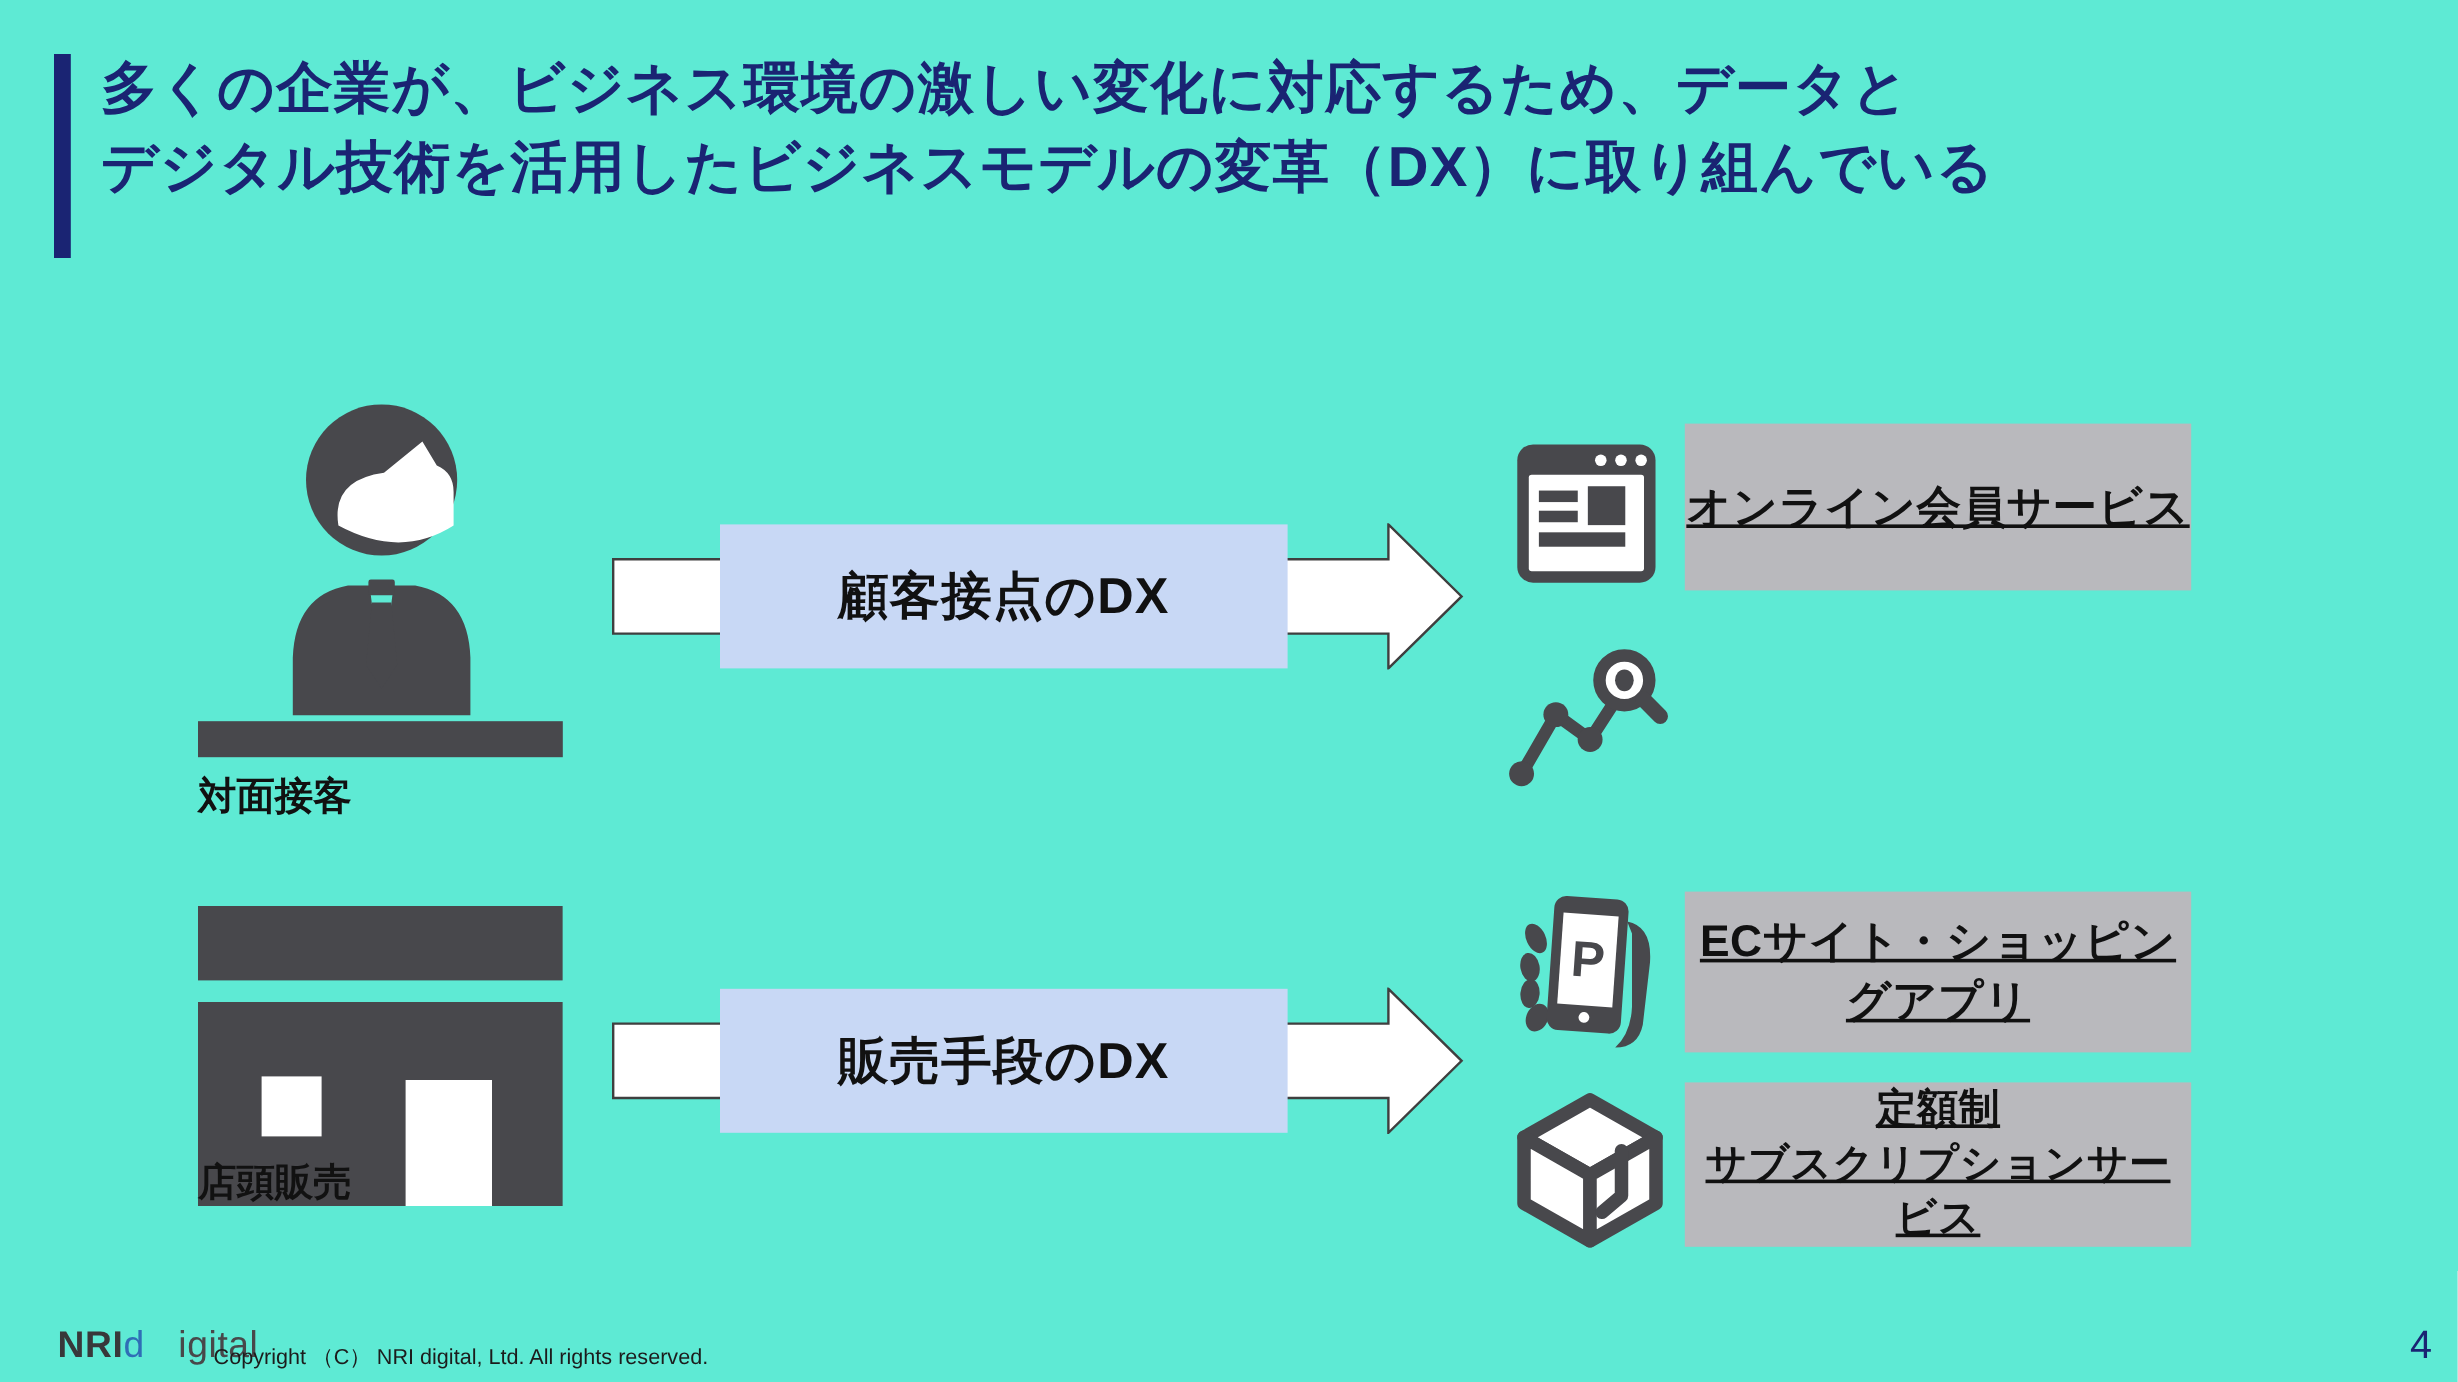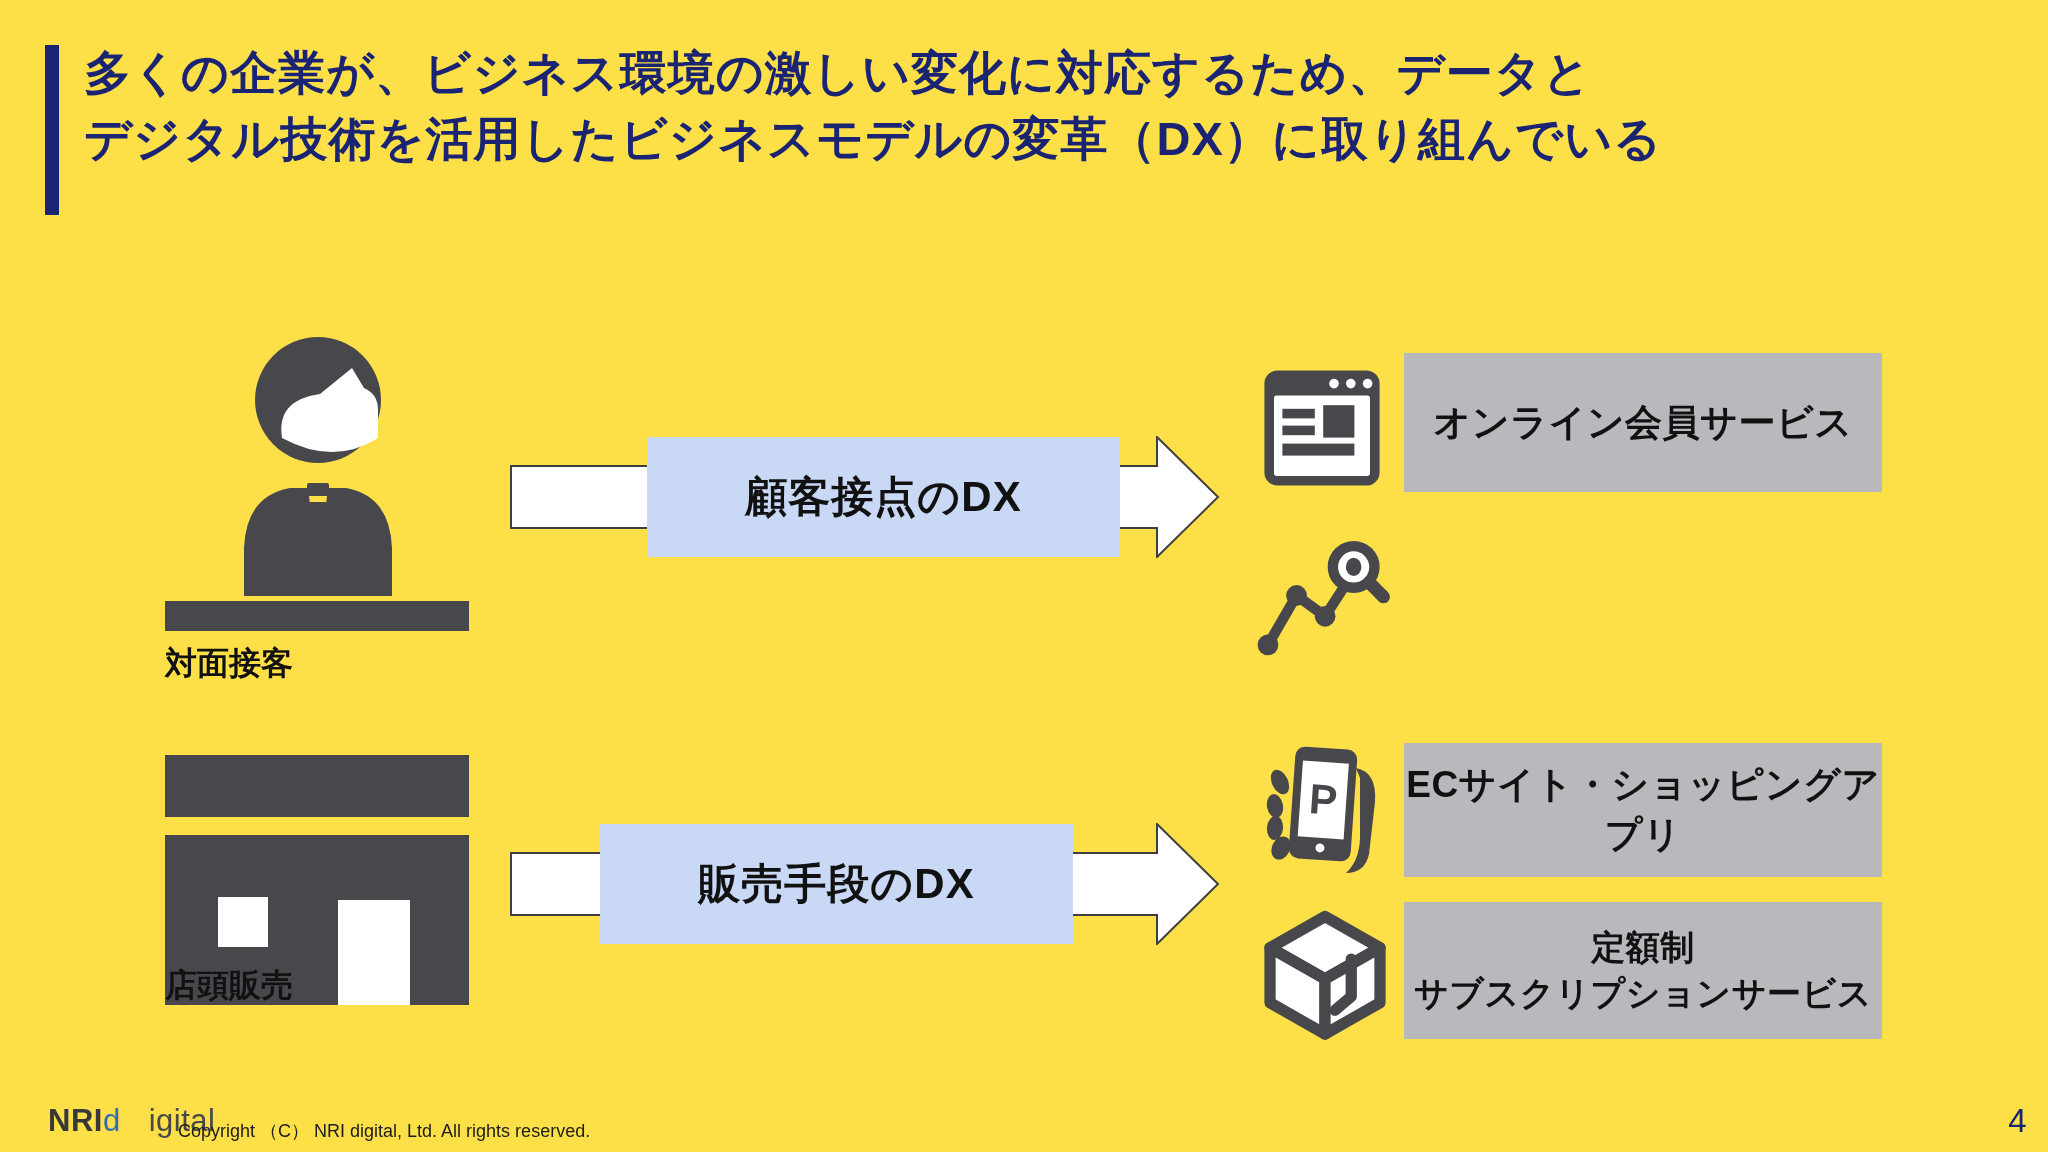--- a/index.html
+++ b/index.html
@@ -7,52 +7,52 @@
     --icon-gray:#48484c;
     --flow-blue:#c8d8f5;
     --outcome-gray:#b9b9bd;
     --arrow-outline:#3f3f3f;
     --logo-blue:#2f6eb6;
     --text-black:#111111;
   }
   html,body{margin:0;padding:0;background:#e8e8e8;}
   *{box-sizing:border-box;}
   .slide{
-    position:relative;width:2048px;height:1152px;background:#fde047;
+    position:relative;width:2048px;height:1152px;background:#5eead4;
     font-family:"Liberation Sans",sans-serif;overflow:hidden;
   }
   
   .title-bar{position:absolute;left:45px;top:45px;width:14px;height:170px;background:var(--title-navy);}
   .title{position:absolute;left:84px;top:40px;width:1900px;color:var(--title-navy);
     font-size:47px;font-weight:bold;line-height:66px;letter-spacing:1px;}
   
   .svg-gray{color:var(--icon-gray);display:block;}
   .person-wrap{position:absolute;left:230px;top:336px;width:176px;height:266px;}
   .counter-bar{position:absolute;left:165px;top:601px;width:304px;height:30px;background:var(--icon-gray);}
   .source-label{position:absolute;width:304px;text-align:left;font-size:32px;font-weight:bold;color:var(--text-black);}
   .label-taimen{left:165px;top:642px;}
   .store-wrap{position:absolute;left:165px;top:755px;width:304px;height:250px;}
   .label-tentou{left:165px;top:964px;}
   
   .flow-arrow{position:absolute;left:510px;width:710px;height:122px;}
   .arrow-1{top:436px;} .arrow-2{top:823px;}
   .flow-box{position:absolute;left:600px;width:473px;height:120px;background:var(--flow-blue);
     display:flex;align-items:center;justify-content:center;
     font-size:42px;font-weight:bold;color:var(--text-black);letter-spacing:1px;}
-  .flow-box-1{top:437px;margin-left:47px;} .flow-box-2{top:824px;}
+  .flow-box-1{top:437px;} .flow-box-2{top:824px;}
   
   .oc-icon{position:absolute;}
   .oc-icon-1{left:1262px;top:368px;width:120px;height:120px;}
   .oc-icon-2{left:1255px;top:528px;width:135px;height:135px;}
   .oc-icon-3{left:1264px;top:742px;width:126px;height:133px;}
   .oc-icon-4{left:1260px;top:908px;width:130px;height:132px;}
   
-  .oc-box{position:absolute;left:1404px;width:478px;background:var(--outcome-gray);
+  .oc-box{position:absolute;left:1404px;width:422px;background:var(--outcome-gray);
     display:flex;flex-direction:column;align-items:center;justify-content:center;
-    font-size:37px;font-weight:bold;color:var(--text-black);text-align:center;letter-spacing:0.5px;}
+    font-size:37px;font-weight:bold;color:var(--text-black);text-align:center;letter-spacing:0.5px;text-decoration:underline;}
   .oc-box-1{top:353px;height:139px;}
   .oc-box-2{top:516px;height:139px;}
   .oc-box-3{top:743px;height:134px;}
   .oc-box-4{top:902px;height:137px;font-size:34px;line-height:1.35;}
   
   .footer-logo{position:absolute;left:48px;top:1103px;font-size:31px;letter-spacing:0.5px;}
   .logo-nri{font-weight:bold;color:#38383a;}
   .logo-d{font-weight:normal;color:var(--logo-blue);}
   .logo-igital{font-weight:normal;color:#48484a;margin-left:28px;}
   .footer-copy{position:absolute;left:178px;top:1119px;font-size:18px;color:#1c1c1c;}

